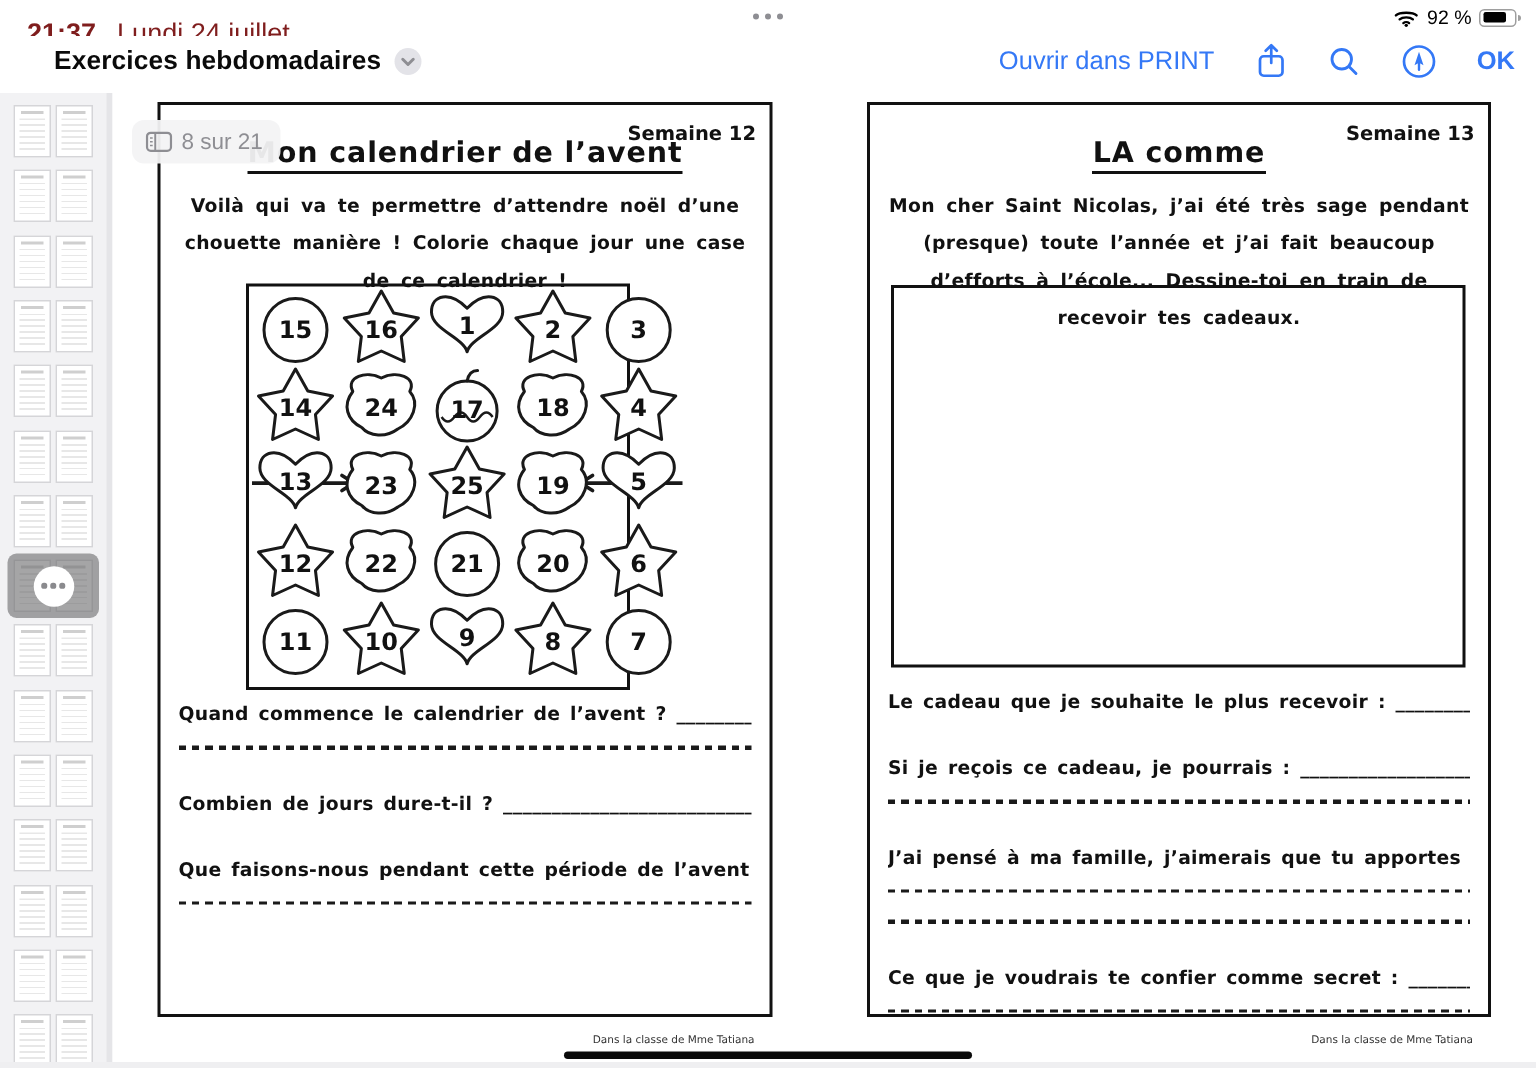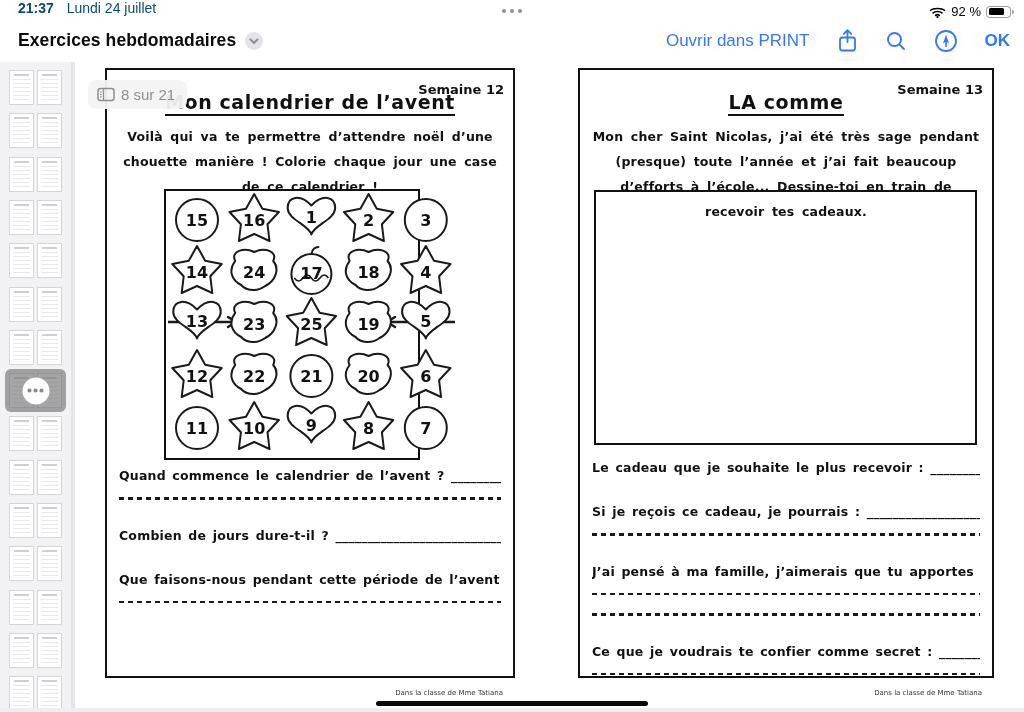--- a/index.html
+++ b/index.html
@@ -2,34 +2,34 @@
 <html style="--accent: #3478F6;"><head>
 <meta charset="utf-8">
 <style>
   * { margin:0; padding:0; box-sizing:border-box; }
   html,body { width:1024px; height:712px; overflow:hidden; background:#fff;
     font-family:"Liberation Sans", sans-serif; }
   .screen { position:relative; width:1024px; height:712px; background:#fff; }
 
   
   .statusbar { position:absolute; top:0; left:0; right:0; height:24px; }
-  .sb-left { position:absolute; left:18px; top:0; font-size:14px; color:#0c4a6e; }
+  .sb-left { position:absolute; left:18px; top:12px; font-size:18px; color:#7f1d1d; }
   .sb-time { font-weight:700; }
   .sb-date { margin-left:9px; font-weight:400; }
   .mt-dots { position:absolute; left:50%; top:9px; transform:translateX(-50%); display:flex; gap:4px; }
   .mt-dots i { width:4px; height:4px; border-radius:50%; background:#8e8e93; }
   .sb-right { position:absolute; right:13px; top:4px; display:flex; align-items:center; gap:5px; }
   .sb-pct { font-size:13px; color:#000; }
   .batt { position:relative; width:25px; height:12px; border:1px solid rgba(0,0,0,.38); border-radius:3.5px; }
   .batt i { position:absolute; left:1.5px; top:1.5px; bottom:1.5px; width:66%; background:#000; border-radius:1.5px; }
   .batt:after { content:""; position:absolute; right:-4px; top:3.5px; width:2px; height:4px; background:rgba(0,0,0,.38); border-radius:0 2px 2px 0; }
 
   
   .toolbar { position:absolute; top:24px; left:0; right:0; height:38px; background:#fff; }
-  .tb-title-wrap { position:absolute; left:18px; top:6px; display:flex; align-items:center; gap:9px; }
+  .tb-title-wrap { position:absolute; left:36px; top:6px; display:flex; align-items:center; gap:9px; }
   .tb-title { font-size:17.5px; font-weight:700; color:#0a0a0a; letter-spacing:.1px; }
   .chev-circle { width:18px; height:18px; border-radius:50%; background:#e3e3e8; display:flex; align-items:center; justify-content:center; }
   .tb-right { position:absolute; right:14px; top:4px; display:flex; align-items:center; gap:27px; }
   .tb-link { font-size:17px; color:var(--accent); }
   .tb-ok { font-size:17px; font-weight:700; color:var(--accent); }
   .tb-icon { display:flex; align-items:center; }
 
   
   .sidebar { position:absolute; left:0; top:62px; bottom:0; width:75px; background:#f2f2f4;
     border-right:4px solid #e5e5e8; overflow:hidden; }

